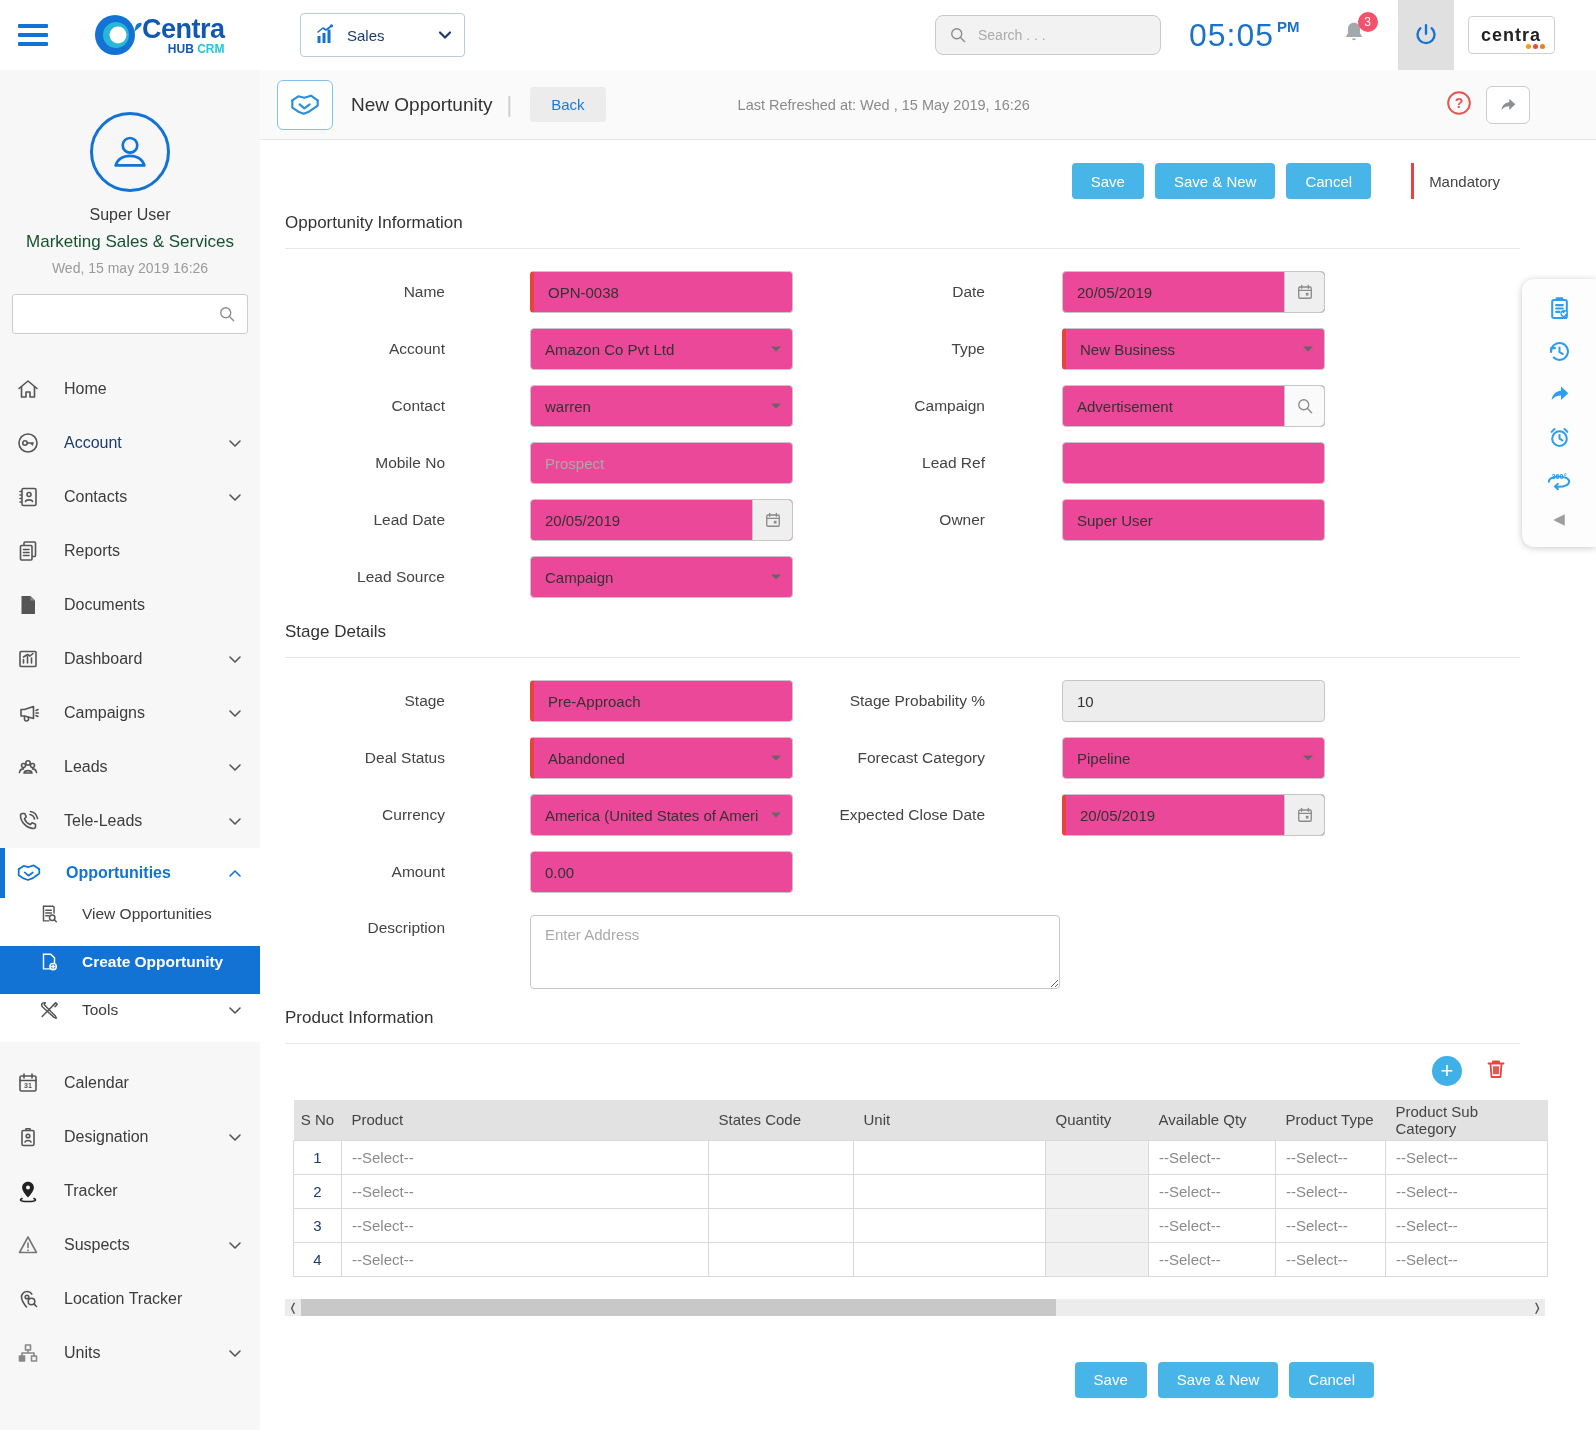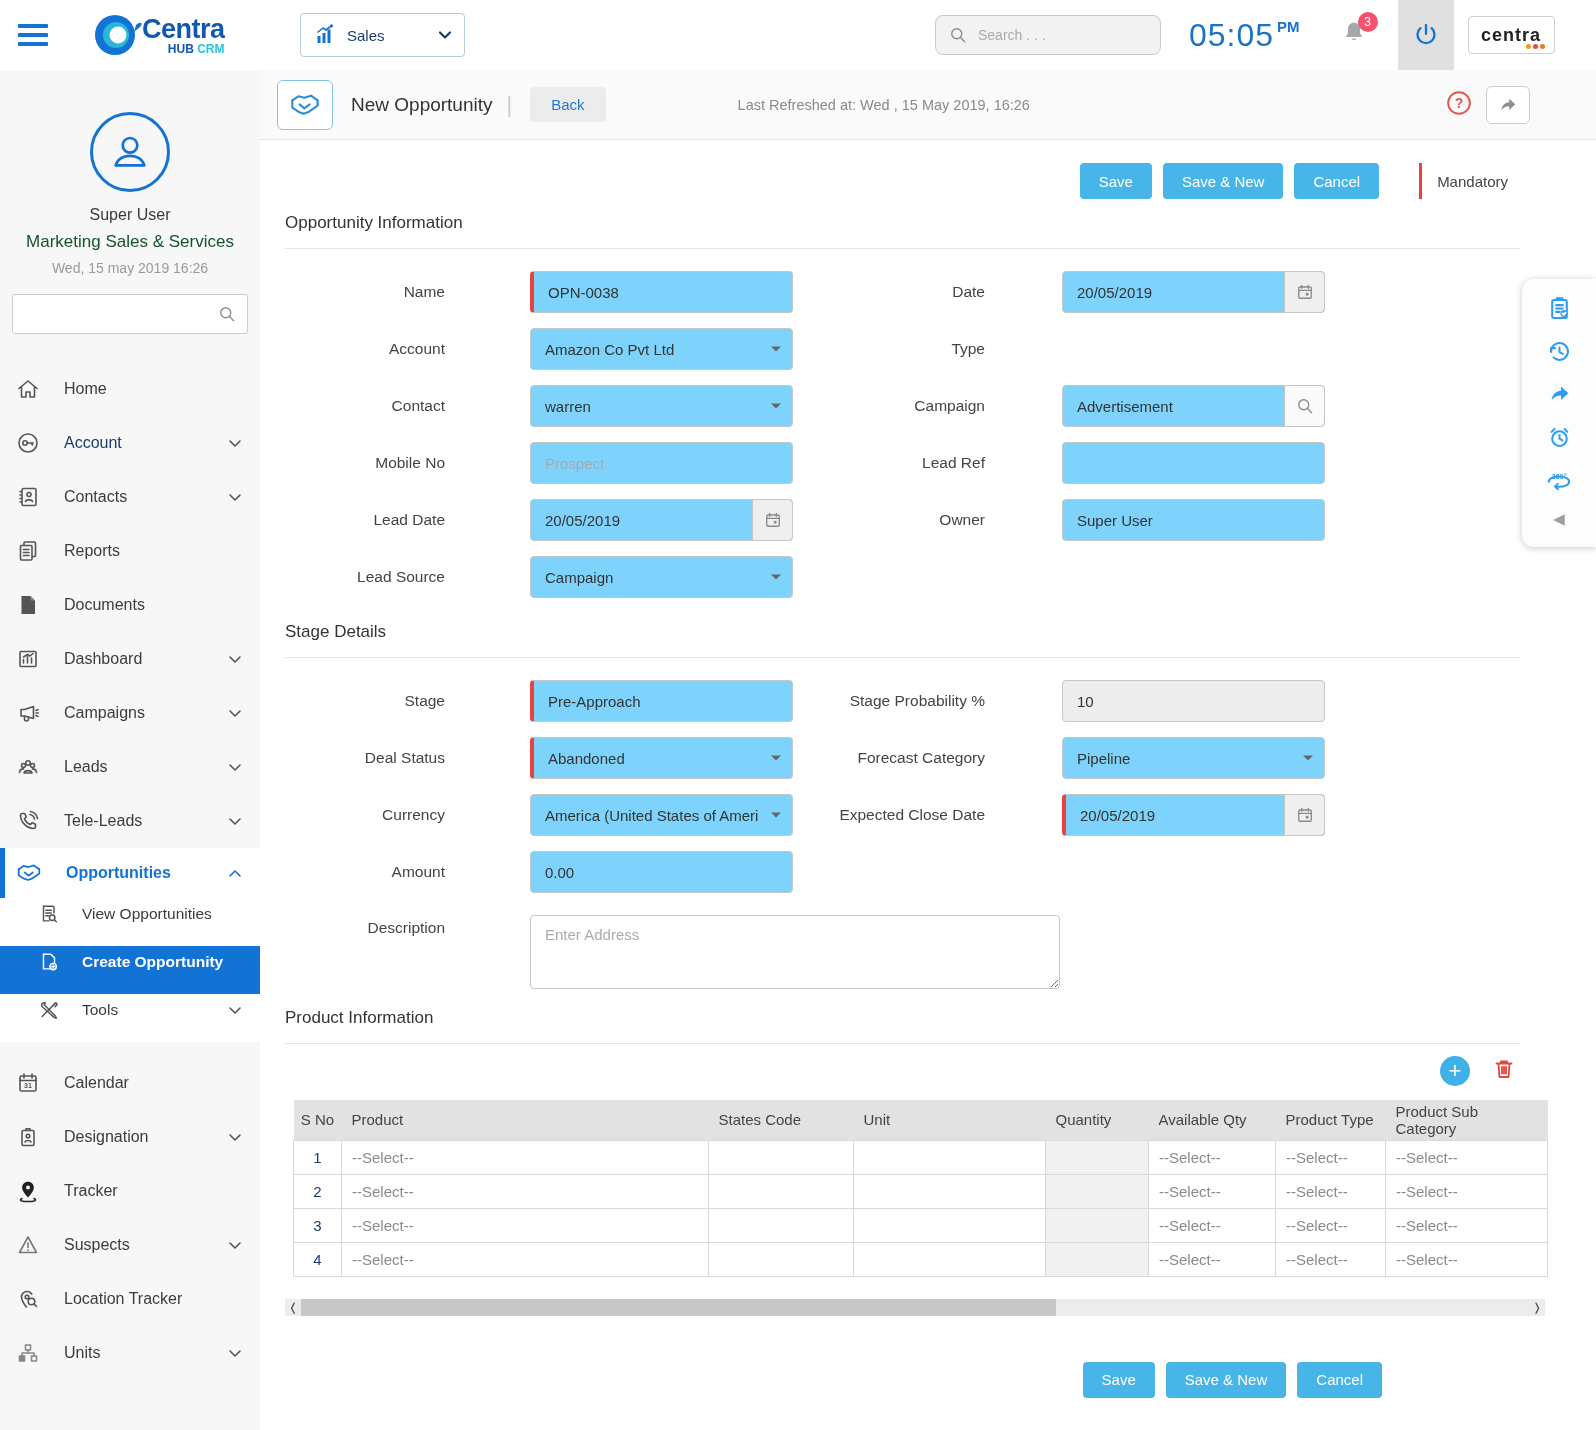--- a/index.html
+++ b/index.html
@@ -56,35 +56,35 @@
   #titlebar { position:absolute; left:260px; top:70px; width:1336px; height:70px; background:#fafafa; border-bottom:1px solid #e6e6e6; display:flex; align-items:center; }
   .hsico { width:56px; height:50px; border:1px solid #7fc3ec; border-radius:6px; background:#fff; margin-left:17px; display:flex; align-items:center; justify-content:center; color:#2a8fd8; }
   .ptitle { font-size:19px; color:#333; margin-left:18px; }
   .psep { color:#ccc; font-size:22px; margin-left:14px; font-weight:lighter; }
   .backbtn { margin-left:18px; background:#ececec; border:none; border-radius:4px; padding:9px 21px; font-size:15px; color:#1a7bd0; cursor:pointer; font-family:"Liberation Sans",sans-serif; }
   .refreshed { font-size:14.5px; color:#8a8a8a; margin-left:132px; }
   .helpico { margin-left:auto; color:#e8544e; cursor:pointer; }
   .sharebox { width:44px; height:38px; border:1px solid #ccc; border-radius:6px; background:#fff; margin:0 66px 0 14px; display:flex; align-items:center; justify-content:center; color:#888; cursor:pointer; }
 
   
-  #content { position:absolute; left:260px; top:141px; width:1336px; height:1120px; background:#fff; padding:20px 4px 0 25px; }
+  #content { position:absolute; left:260px; top:141px; width:1336px; height:1120px; background:#fff; padding:20px 12px 0 25px; }
   .action-row { display:flex; justify-content:flex-end; align-items:center; gap:11px; padding-right:84px; height:36px; margin-top:2px; }
   .btn { background:#47b5e8; color:#fff; border:none; border-radius:4px; height:36px; padding:0 19px; font-size:15px; cursor:pointer; font-family:"Liberation Sans",sans-serif; }
   .mand { display:flex; align-items:center; margin-left:29px; }
   .mand i { display:block; width:3px; height:36px; background:#e8433e; margin-right:15px; }
   .mand span { font-size:15px; color:#444; }
   .sect-title { font-size:17px; color:#333; font-weight:500; margin-top:14px; }
   .rule { width:1235px; border:none; border-top:1px solid #e6e6e6; margin-top:15px; }
   .form { margin-top:22px; }
   .frow { display:flex; align-items:center; margin-bottom:15px; }
   .flabel { width:160px; text-align:right; font-size:15.5px; color:#444; }
   .sp1 { width:85px; }
   .flabel2 { width:192px; text-align:right; font-size:15.5px; color:#444; }
   .sp2 { width:77px; }
-  .ctrl { width:263px; height:42px; border:1px solid #c6c6c6; border-radius:4px; background:#7dd3fc; display:flex; align-items:center; position:relative; }
+  .ctrl { width:263px; height:42px; border:1px solid #c6c6c6; border-radius:4px; background:#ec4899; display:flex; align-items:center; position:relative; }
   .ctrl input { border:none; outline:none; width:100%; height:100%; padding:0 14px; font-size:15px; color:#333; background:transparent; border-radius:4px; font-family:"Liberation Sans",sans-serif; }
   .ctrl input::placeholder, .hsearch input::placeholder, textarea::placeholder { color:#aaa; }
   .ctrl .val { padding:0 14px; font-size:15px; color:#333; white-space:nowrap; overflow:hidden; flex:1; }
   .ctrl .dchev { position:absolute; right:10px; color:#666; }
   .ctrl.mandatory { border-left:4px solid #e8433e; }
   .ctrl.disabled { background:#ededed; }
   .ctrl.with-btn { padding-right:0; }
   .side-btn { width:40px; height:40px; border-left:1px solid #c6c6c6; background:#efefef; border-radius:0 4px 4px 0; display:flex; align-items:center; justify-content:center; color:#8a8a8a; cursor:pointer; flex:none; }
   .side-btn.white { background:#fafafa; }
   .ta-wrap { width:530px; }
@@ -458,20 +458,26 @@
       <span class="flabel">Account</span>
         <span class="sp1"></span>
       <div class="ctrl">
           <span class="val">Amazon Co Pvt Ltd</span>
           <svg class="dchev" width="12" height="8" viewBox="0 0 12 8">
             <path d="M1 1.5l5 5 5-5" fill="#666"></path>
           </svg>
         </div>
       <span class="flabel2">Type</span>
         <span class="sp2"></span>
+      <div class="ctrl mandatory">
+          <span class="val">New Business</span>
+          <svg class="dchev" width="12" height="8" viewBox="0 0 12 8">
+            <path d="M1 1.5l5 5 5-5" fill="#666"></path>
+          </svg>
+        </div>
     </div>
     <div class="frow">
       <span class="flabel">Contact</span>
         <span class="sp1"></span>
       <div class="ctrl">
           <span class="val">warren</span>
           <svg class="dchev" width="12" height="8" viewBox="0 0 12 8">
             <path d="M1 1.5l5 5 5-5" fill="#666"></path>
           </svg>
         </div>

